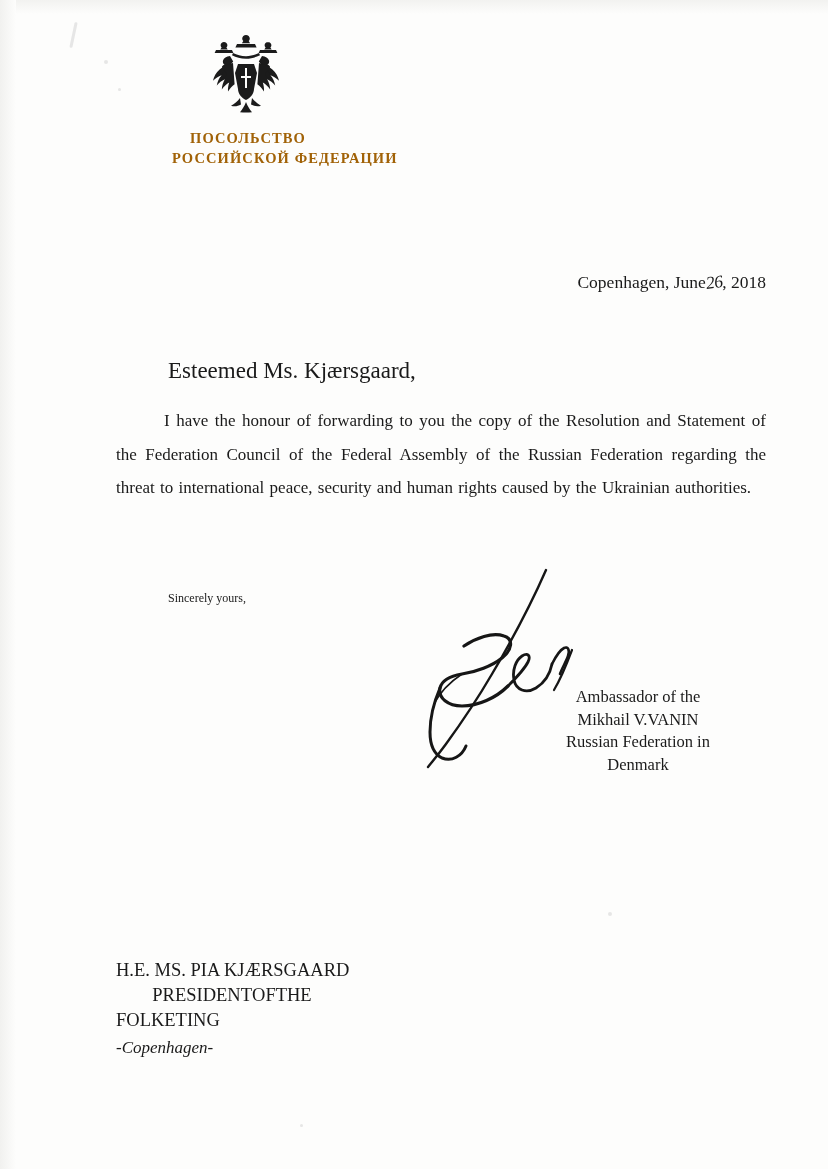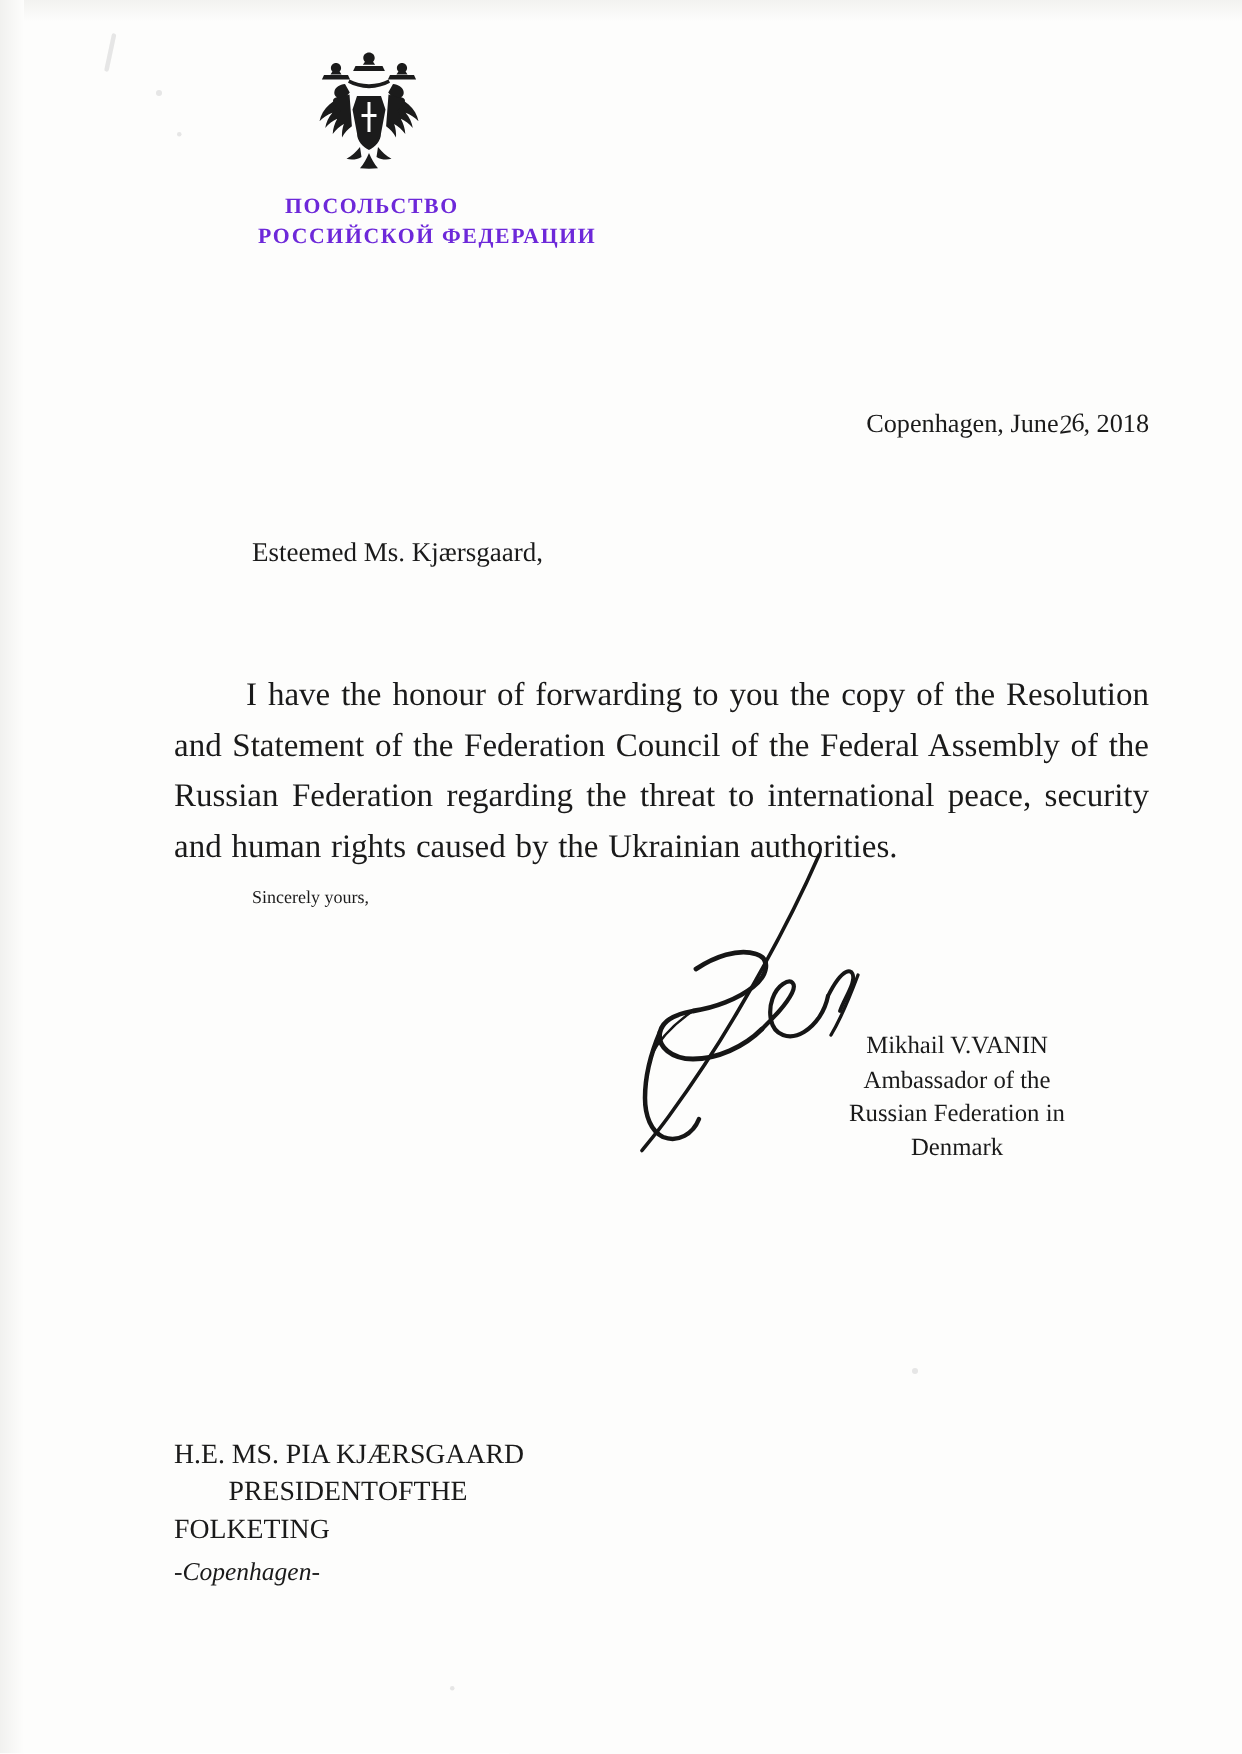--- a/index.html
+++ b/index.html
@@ -54,21 +54,21 @@
     position: relative;
   }
   .crest svg { display: block; }
   .letterhead-text {
     margin-top: 12px;
     font-family: "Liberation Serif", serif;
     font-weight: bold;
     font-size: 14.5px;
     letter-spacing: 1.1px;
     line-height: 1.38;
-    color: #6d28d9;
+    color: #a16207;
   }
   .letterhead-text .l1 { margin-left: 18px; }
   .letterhead-text .l2 { margin-left: 0; }
 
   
   .dateline {
     position: absolute;
     right: 62px;
     top: 272px;
     font-size: 17.5px;
@@ -79,28 +79,28 @@
     font-style: italic;
     position: relative;
     display: inline-block;
     transform: rotate(-8deg);
     letter-spacing: -0.5px;
   }
   .salutation {
     position: absolute;
     left: 168px;
     top: 358px;
-    font-size: 18px;
+    font-size: 23px;
   }
   .para {
     position: absolute;
     left: 116px;
-    top: 446px;
+    top: 404px;
     width: 650px;
-    font-size: 22px;
+    font-size: 17px;
     line-height: 33.5px;
     text-align: justify;
     text-indent: 48px;
     word-spacing: 1px;
   }
   .closing {
     position: absolute;
     left: 168px;
     top: 591px;
     font-size: 12px;
@@ -220,22 +220,22 @@
         <path d="M36 126 C30 140 26 156 26 170 C26 182 30 192 38 196 C48 200 58 194 62 184" stroke-width="3"></path>
         <path d="M104 124 C112 116 120 108 124 100 C127 94 124 90 118 94 C112 98 108 108 110 118 C112 128 122 132 132 126 C140 121 146 112 148 102" stroke-width="2.8"></path>
         <path d="M148 102 C152 94 156 88 160 86 C164 84 166 88 164 94 C162 100 158 106 156 112" stroke-width="2.6"></path>
         <path d="M168 88 C162 104 156 118 150 128" stroke-width="2.2"></path>
         <path d="M58 112 C46 120 36 130 30 142" stroke-width="1.6"></path>
       </g>
     </svg>
   </div>
 
   <div class="signer">
+    <div>Ambassador of the</div>
     <div>Mikhail V.VANIN</div>
-    <div>Ambassador of the</div>
     <div>Russian Federation in</div>
     <div>Denmark</div>
   </div>
 
   <div class="addressee">
     <div>H.E. MS. PIA KJÆRSGAARD</div>
     <div class="line-justify">
       <span>PRESIDENT</span>
       <span>OF</span>
       <span>THE</span>

